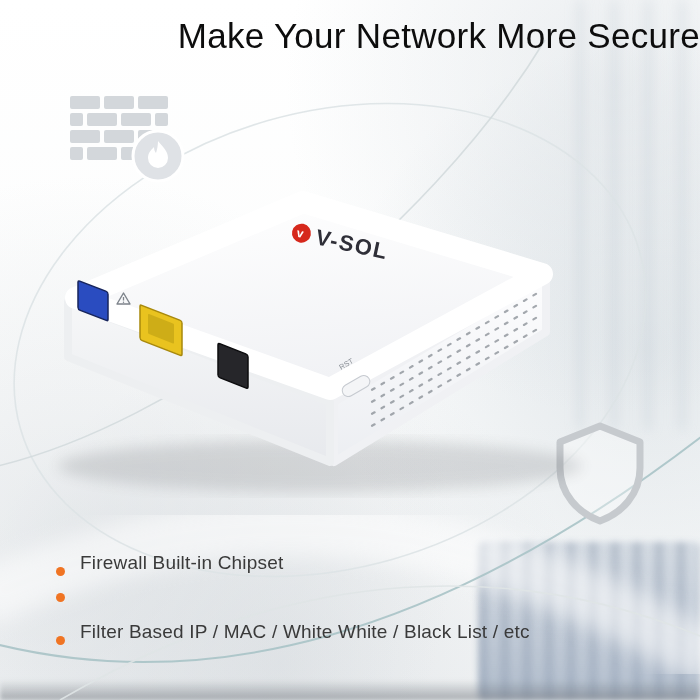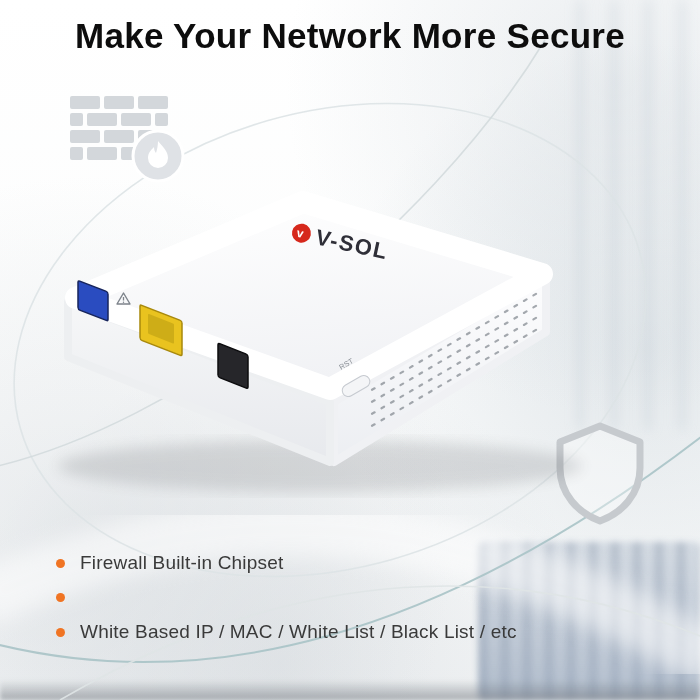--- a/index.html
+++ b/index.html
@@ -24,29 +24,29 @@
       linear-gradient(180deg, rgba(150,165,185,.20), rgba(120,140,168,.55)),
       repeating-linear-gradient(90deg, rgba(88,108,138,.35) 0 10px, rgba(172,186,204,.25) 10px 22px);
     filter:blur(3px);opacity:.85;
   }
   .floor{
     position:absolute;left:0;bottom:0;width:700px;height:20px;
     background:linear-gradient(180deg, rgba(130,136,142,0), rgba(115,121,128,.55));
     filter:blur(2px);
   }
   .page-title{
-    position:absolute;top:16px;left:0;width:700px;margin:0;text-align:center;
-    font-size:35px;font-weight:700;letter-spacing:.3px;color:#0d0d0d;
+    position:absolute;top:16px;left:0;width:700px;margin:0;text-align:right;
+    font-size:35px;font-weight:400;letter-spacing:.3px;color:#0d0d0d;
   }
   .overlay-svg{position:absolute;left:0;top:0;}
   .feature-list{
     position:absolute;left:56px;top:550px;margin:0;padding:0;list-style:none;
   }
   .feature-list li{
-    display:flex;align-items:center;gap:15px;margin-bottom:17px;
+    display:flex;align-items:flex-end;gap:15px;margin-bottom:17px;
   }
   .dot{
     width:9px;height:9px;border-radius:50%;background:#f07423;flex:0 0 auto;
   }
   .feature-label{
     font-size:19px;color:#3a3a3a;line-height:26px;letter-spacing:.2px;
   }
 </style>
 </head>
 <body>
@@ -160,17 +160,17 @@
   <ul class="feature-list">
     <li>
       <span class="dot"></span>
       <span class="feature-label">Firewall Built-in Chipset</span>
     </li>
     <li>
       <span class="dot"></span>
     </li>
     <li>
       <span class="dot"></span>
-      <span class="feature-label">White Based IP / MAC / White List / Black List / etc</span>
+      <span class="feature-label">Filter Based IP / MAC / White White / Black List / etc</span>
     </li>
   </ul>
 
 </div>
 
 </body></html>

